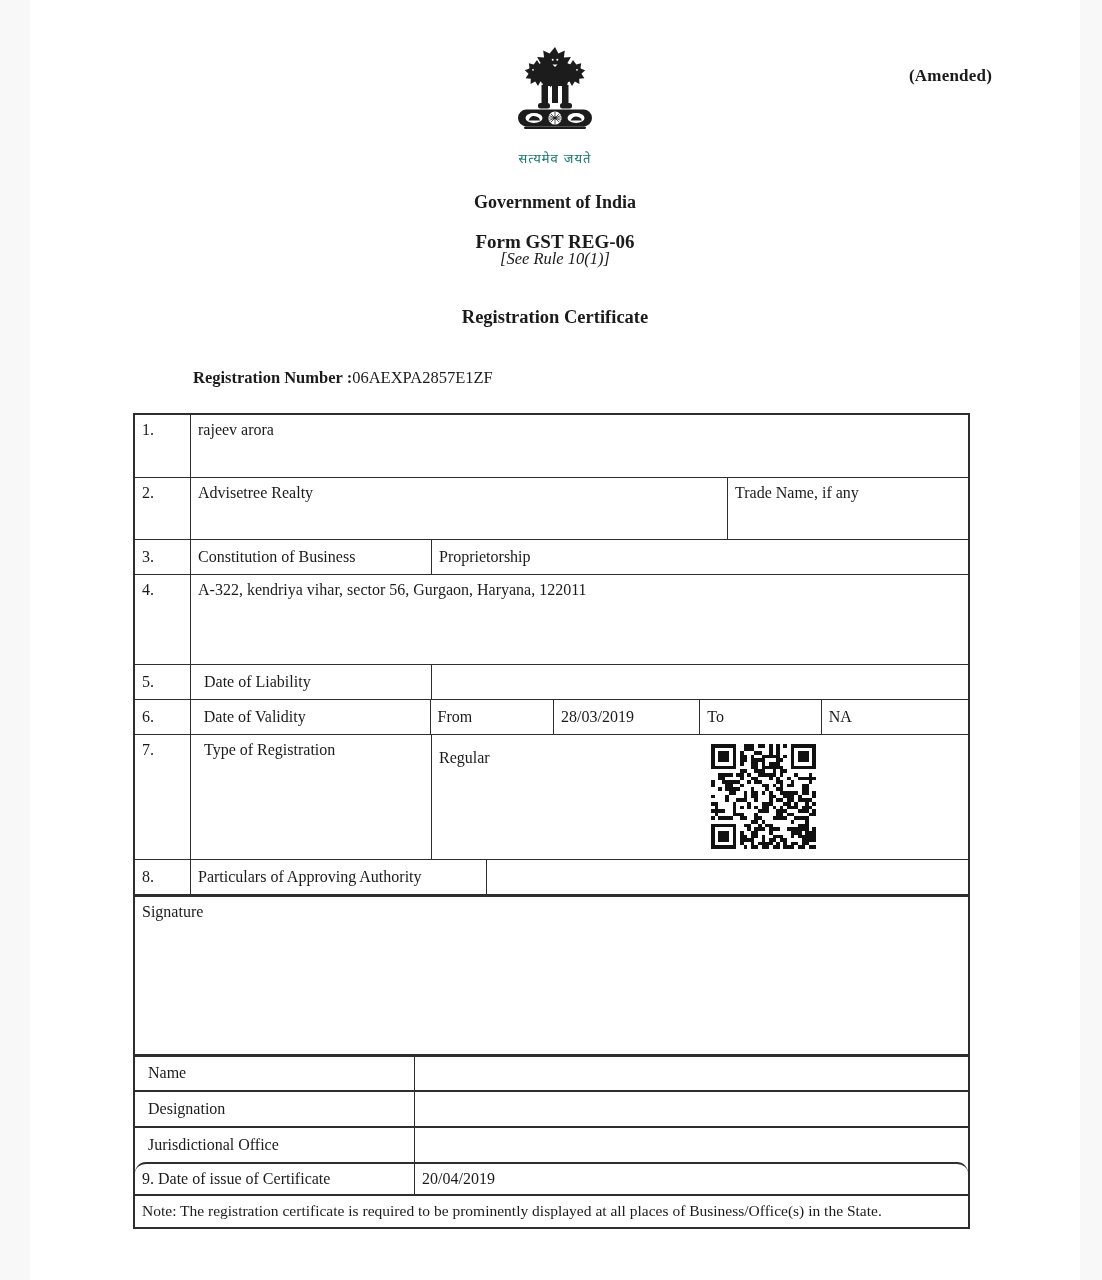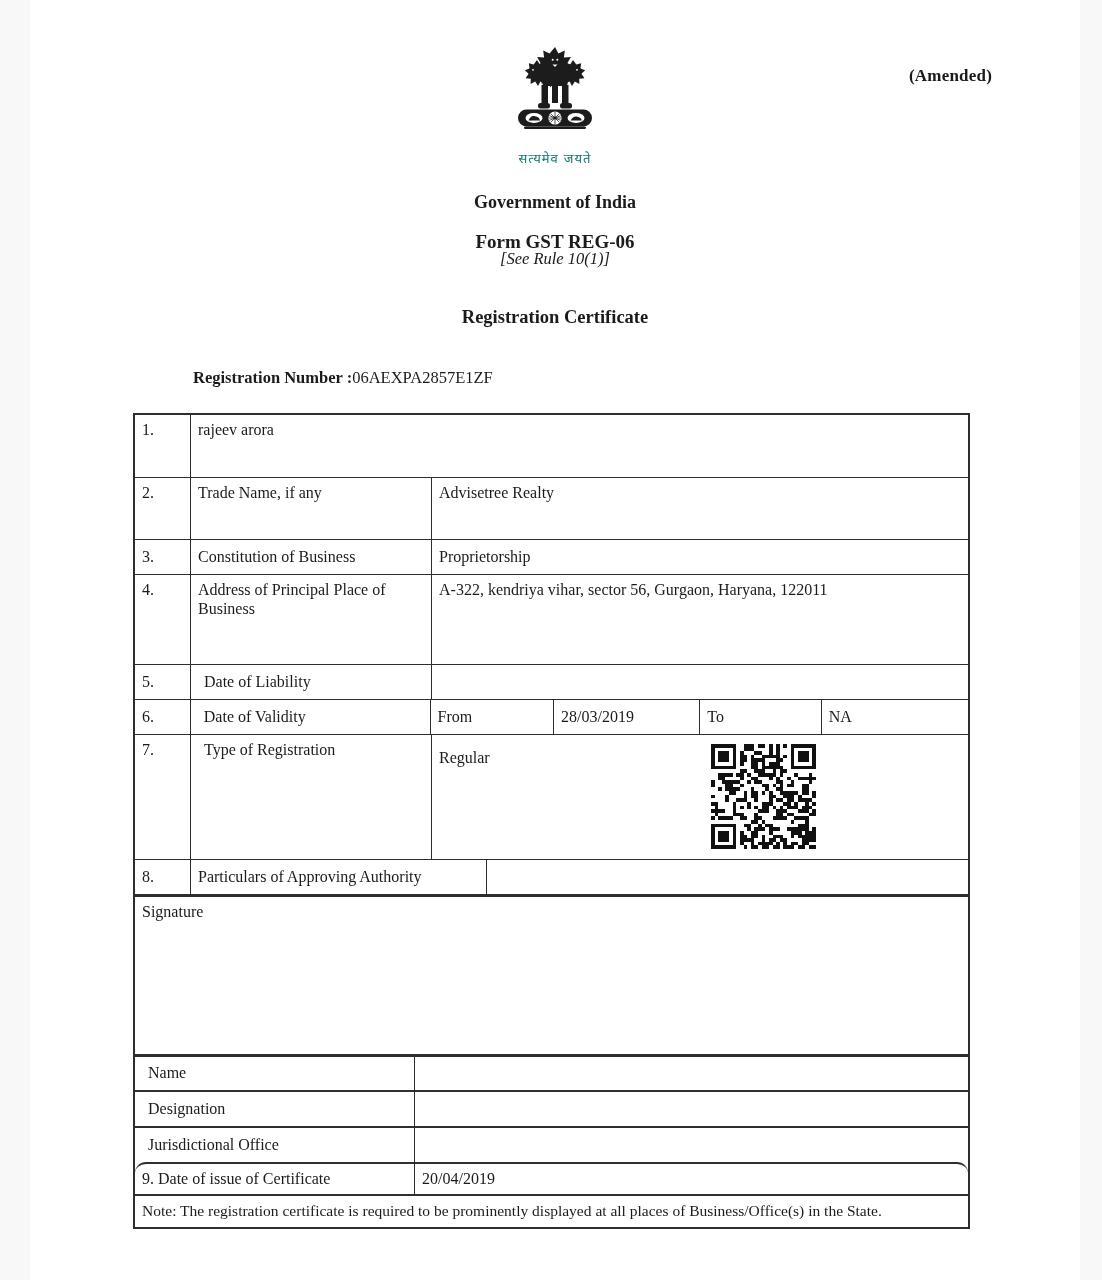--- a/index.html
+++ b/index.html
@@ -170,33 +170,32 @@
 
   <div class="tbl">
 
     <div class="row first h62">
       <div class="c nb num">1.</div>
       <div class="c val">rajeev arora</div>
     </div>
 
     <div class="row h62">
       <div class="c nb num">2.</div>
+      <div class="c val">Advisetree Realty</div>
       <div class="c lbl">Trade Name, if any</div>
-      <div class="c val">Advisetree Realty</div>
     </div>
 
     <div class="row h35">
       <div class="c nb num vc">3.</div>
       <div class="c lbl vc">Constitution of Business</div>
       <div class="c val vc">Proprietorship</div>
     </div>
 
     <div class="row h90">
       <div class="c nb num">4.</div>
-      <div class="c lbl">Address of Principal Place of Business</div>
       <div class="c val">A-322, kendriya vihar, sector 56, Gurgaon, Haryana, 122011</div>
     </div>
 
     <div class="row h35">
       <div class="c nb num vc">5.</div>
       <div class="c lbl vc ind">Date of Liability</div>
       <div class="c val vc"></div>
     </div>
 
     <div class="row h35">

